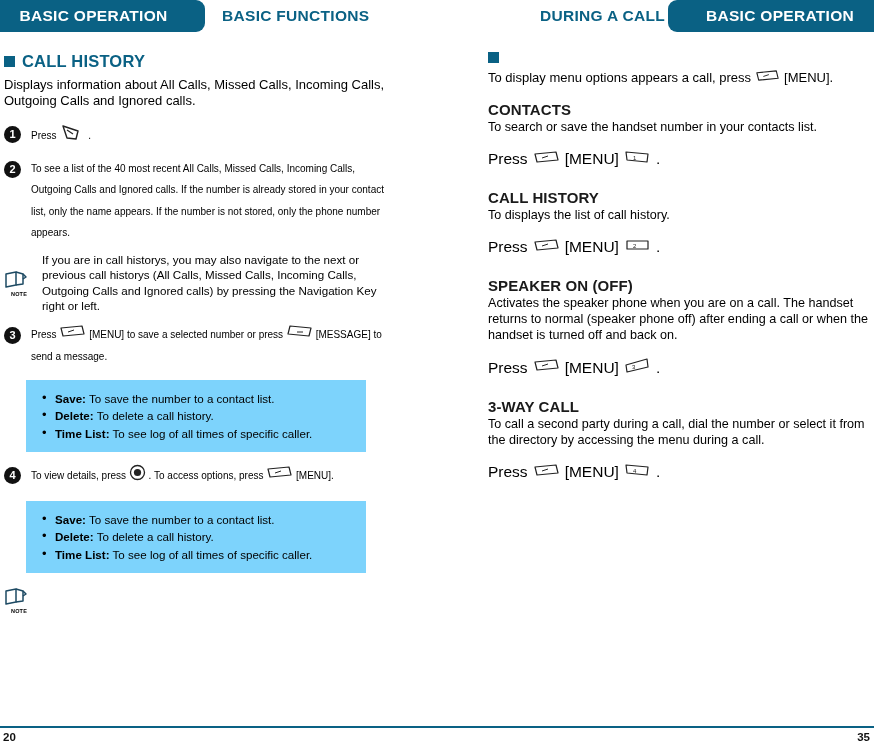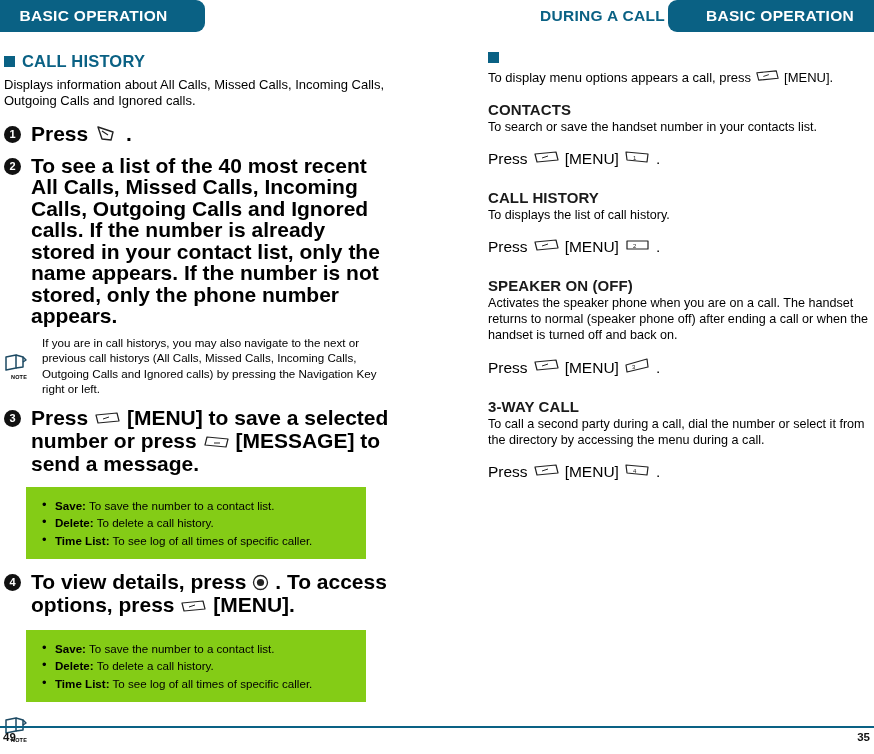--- a/index.html
+++ b/index.html
@@ -132,23 +132,22 @@
     background: #111111;
     color: #ffffff;
     font-size: 11px;
     font-weight: bold;
     line-height: 17px;
     text-align: center;
     margin-right: 10px;
     margin-top: 3px;
   }
   .step-text {
-    font-size: 21px;
+    font-size: 10px;
     line-height: 21.5px;
-    font-weight: bold;
   }
 
   
   .note {
     display: flex;
     align-items: center;
     margin: 6px 0 10px 0;
   }
   .note-icon {
     flex: none;
@@ -164,21 +163,21 @@
     display: block;
     margin-top: -3px;
   }
   .note-text {
     font-size: 11.6px;
     line-height: 15.5px;
   }
 
   
   .gbox {
-    background: #84cc16;
+    background: #7dd3fc;
     padding: 10px 14px 10px 16px;
     margin: 12px 0 12px 22px;
     width: 340px;
     box-sizing: border-box;
   }
   .gbox ul {
     list-style: none;
     margin: 0;
     padding: 0;
   }
@@ -222,20 +221,23 @@
   }
   .pg-left  { left: 3px; }
   .pg-right { right: 4px; }
 </style>
 </head>
 <body>
 
 <div class="header">
   <div class="tab tab-left">
     <span>BASIC OPERATION</span>
+  </div>
+  <div class="tab-plain tab-plain-left">
+    <span>BASIC FUNCTIONS</span>
   </div>
   <div class="tab-plain tab-plain-right">
     <span>DURING A CALL</span>
   </div>
   <div class="tab tab-right">
     <span>BASIC OPERATION</span>
   </div>
 </div>
 
 <div class="col col-left">
@@ -460,14 +462,14 @@
         <path d="M2 3 L24 5 L23 13 L3 11 Z" fill="none" stroke="#222" stroke-width="1.2" stroke-linejoin="round"></path>
         <text x="9" y="11" font-family="Liberation Sans, sans-serif" font-size="6" fill="#222">4</text>
       </svg>
     </span>
     <span>.</span>
   </p>
 
 </div>
 
 <div class="footer-rule"></div>
-<div class="pg pg-left">49</div>
+<div class="pg pg-left">20</div>
 <div class="pg pg-right">35</div>
 
 </body></html>

